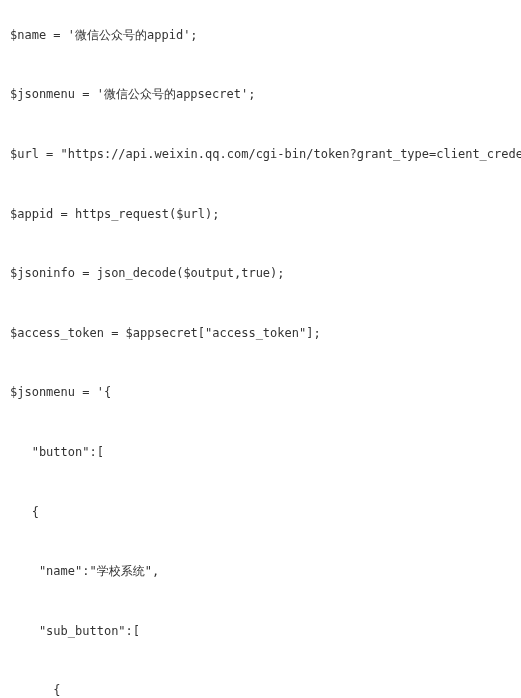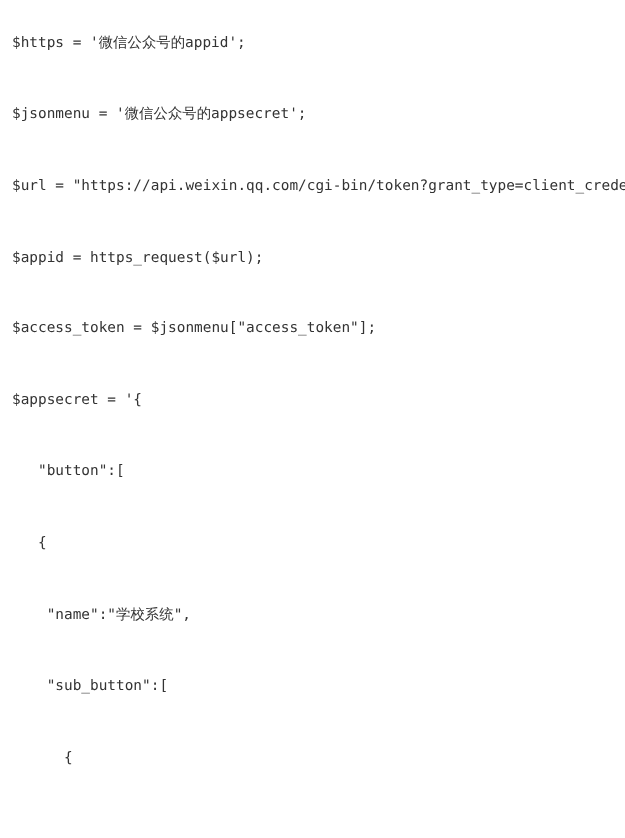--- a/index.html
+++ b/index.html
@@ -19,26 +19,27 @@
   }
   .line {
     margin-bottom: 26px;
     white-space: pre;
   }
 </style>
 </head>
 <body>
 
 <div class="code-block">
-<div class="line">$https = '微信公众号的appid';</div>
+<div class="line">$name = '微信公众号的appid';</div>
 <div class="line">$jsonmenu = '微信公众号的appsecret';</div>
 <div class="line">$url = "https://api.weixin.qq.com/cgi-bin/token?grant_type=client_credenti</div>
 <div class="line">$appid = https_request($url);</div>
-<div class="line">$access_token = $jsonmenu["access_token"];</div>
-<div class="line">$appsecret = '{</div>
+<div class="line">$jsoninfo = json_decode($output,true);</div>
+<div class="line">$access_token = $appsecret["access_token"];</div>
+<div class="line">$jsonmenu = '{</div>
 <div class="line">   "button":[</div>
 <div class="line">   {</div>
 <div class="line">    "name":"学校系统",</div>
 <div class="line">    "sub_button":[</div>
 <div class="line">      {</div>
 
 
 
 </div>
 

